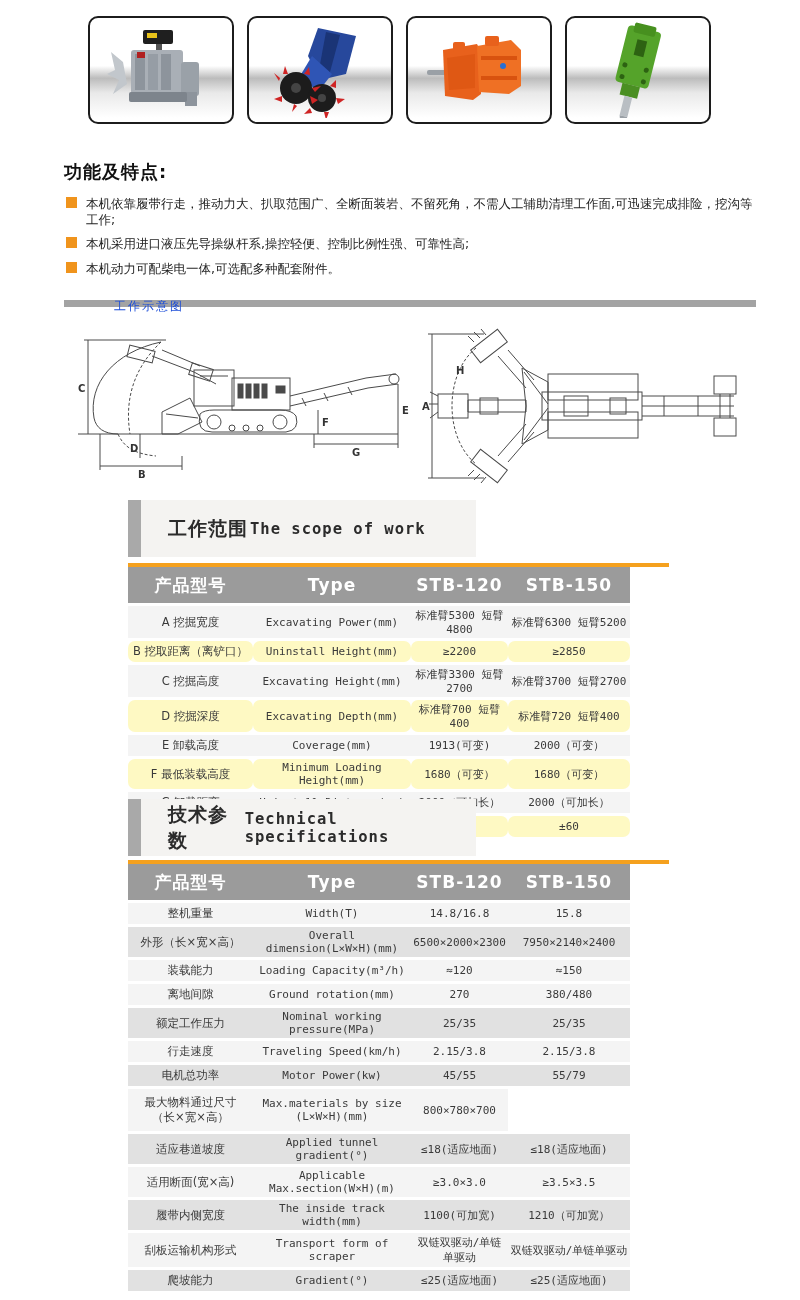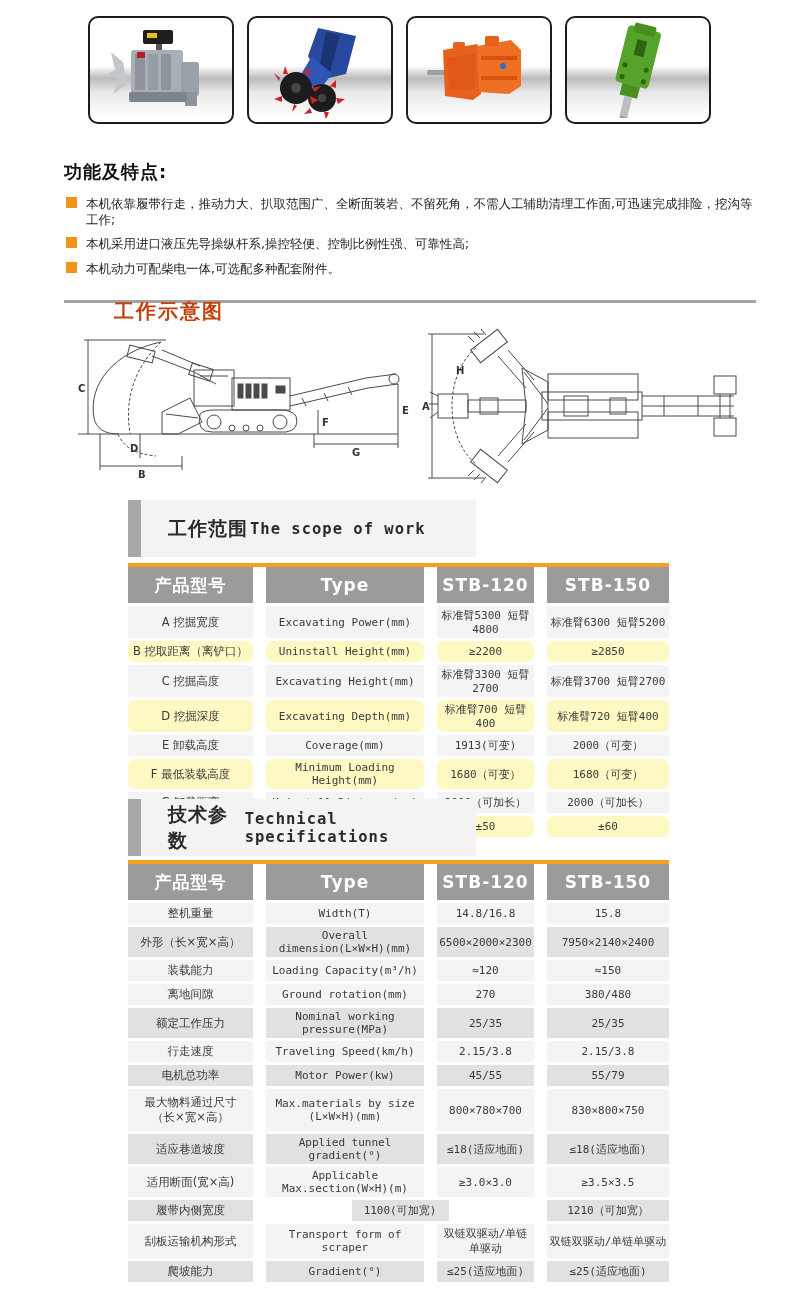--- a/index.html
+++ b/index.html
@@ -7,42 +7,42 @@
   body { font-family:"DejaVu Sans","Liberation Sans",sans-serif; color:#222; }
   .page { position:relative; width:800px; height:1300px; background:#fff; overflow:hidden; }
 
   
   .products { position:absolute; left:88px; top:16px; display:flex; gap:13px; }
   .pcard { width:146px; height:108px; border:2px solid #1c1c1c; border-radius:10px;
            background:linear-gradient(180deg,#ffffff 0%,#ffffff 46%,#bcbcbc 58%,#e9e9e9 72%,#ffffff 96%);
            display:flex; align-items:center; justify-content:center; overflow:hidden; }
 
   
-  .features { position:absolute; left:64px; top:160px; width:692px; padding-bottom:14px; border-bottom:3px solid #a3a3a3; }
+  .features { position:absolute; left:64px; top:160px; width:692px; padding-bottom:14px; border-bottom:7px solid #a3a3a3; }
   .features h2 { font-size:18px; font-weight:bold; color:#111; letter-spacing:1px; margin-bottom:12px; }
   .feat-line { display:flex; align-items:flex-start; margin-bottom:9px; font-size:12.5px; color:#1d1d1d; line-height:1.25; }
   .bullet { flex:none; width:11px; height:11px; margin:1px 9px 0 2px; background:#f0941c; }
 
   
-  .diagram-title { position:absolute; left:114px; top:298px; font-size:20px; font-weight:bold; color:#c2410c; letter-spacing:2px; }
+  .diagram-title { position:absolute; left:114px; top:298px; font-size:12px; font-weight:normal; color:#1d4ed8; letter-spacing:2px; }
   .diagrams { position:absolute; left:66px; top:326px; }
   .diagrams svg { display:block; }
 
   
   .section { position:absolute; left:128px; width:348px; height:57px; display:flex; }
   .s1 { top:500px; } .s2 { top:799px; }
   .sbar { flex:none; width:13px; background:#a9a9a9; }
   .sbox { flex:1; background:#f4f3f1; display:flex; align-items:center; padding-left:27px; }
   .sbox .zh { font-size:19px; font-weight:bold; color:#2b2b2b; letter-spacing:1px; }
   .sbox .en { font-family:"DejaVu Sans Mono","Liberation Mono",monospace; font-size:15.5px; font-weight:bold; color:#2b2b2b; margin-left:2px; letter-spacing:1px; }
 
   
   .dtable { position:absolute; left:128px; width:541px; border-top:4px solid #f5a11e; background:#fff; }
   .t1 { top:563px; } .t2 { top:860px; }
-  .trow { display:flex; gap:8px; margin-top:3px;justify-content:space-between; }
+  .trow { display:flex; margin-top:3px; }
   .trow.thead { margin-top:0; }
   .tcell { display:flex; align-items:center; justify-content:center; text-align:center;
            font-size:11px; color:#3a3a3a; min-height:21px; padding:2px 2px; white-space:pre-line;
            font-family:"DejaVu Sans Mono","Liberation Mono",monospace; }
   .tcell.c0 { flex:none; width:125px; font-family:"DejaVu Sans","Liberation Sans",sans-serif; font-size:11.5px; }
   .tcell.c1 { flex:none; width:158px; }
   .tcell.c2 { flex:none; width:97px; }
   .tcell.c3 { flex:none; width:122px; }
   .thead .tcell { background:#9b9b9b; color:#ffffff; font-weight:bold; min-height:36px;
                   font-size:17px; font-family:"DejaVu Sans","Liberation Sans",sans-serif; letter-spacing:1px; }
@@ -389,36 +389,36 @@
         <div class="tcell c1">Motor Power(kw)</div>
         <div class="tcell c2">45/55</div>
         <div class="tcell c3">55/79</div>
       </div>
       <div class="trow light tallrow">
         <div class="tcell c0">最大物料通过尺寸
 （长×宽×高）</div>
         <div class="tcell c1">Max.materials by size
 (L×W×H)(mm)</div>
         <div class="tcell c2">800×780×700</div>
-        <div class="tcell c3">830×800×750</div>
       </div>
       <div class="trow light">
         <div class="tcell c0">适应巷道坡度</div>
         <div class="tcell c1">Applied tunnel gradient(°)</div>
         <div class="tcell c2">≤18(适应地面)</div>
         <div class="tcell c3">≤18(适应地面)</div>
       </div>
       <div class="trow light">
         <div class="tcell c0">适用断面(宽×高)</div>
         <div class="tcell c1">Applicable Max.section(W×H)(m)</div>
         <div class="tcell c2">≥3.0×3.0</div>
         <div class="tcell c3">≥3.5×3.5</div>
       </div>
       <div class="trow light">
         <div class="tcell c0">履带内侧宽度</div>
+        <div class="tcell c1">The inside track width(mm)</div>
         <div class="tcell c2">1100(可加宽)</div>
         <div class="tcell c3">1210（可加宽）</div>
       </div>
       <div class="trow light">
         <div class="tcell c0">刮板运输机构形式</div>
         <div class="tcell c1">Transport form of scraper</div>
         <div class="tcell c2">双链双驱动/单链单驱动</div>
         <div class="tcell c3">双链双驱动/单链单驱动</div>
       </div>
       <div class="trow light">

